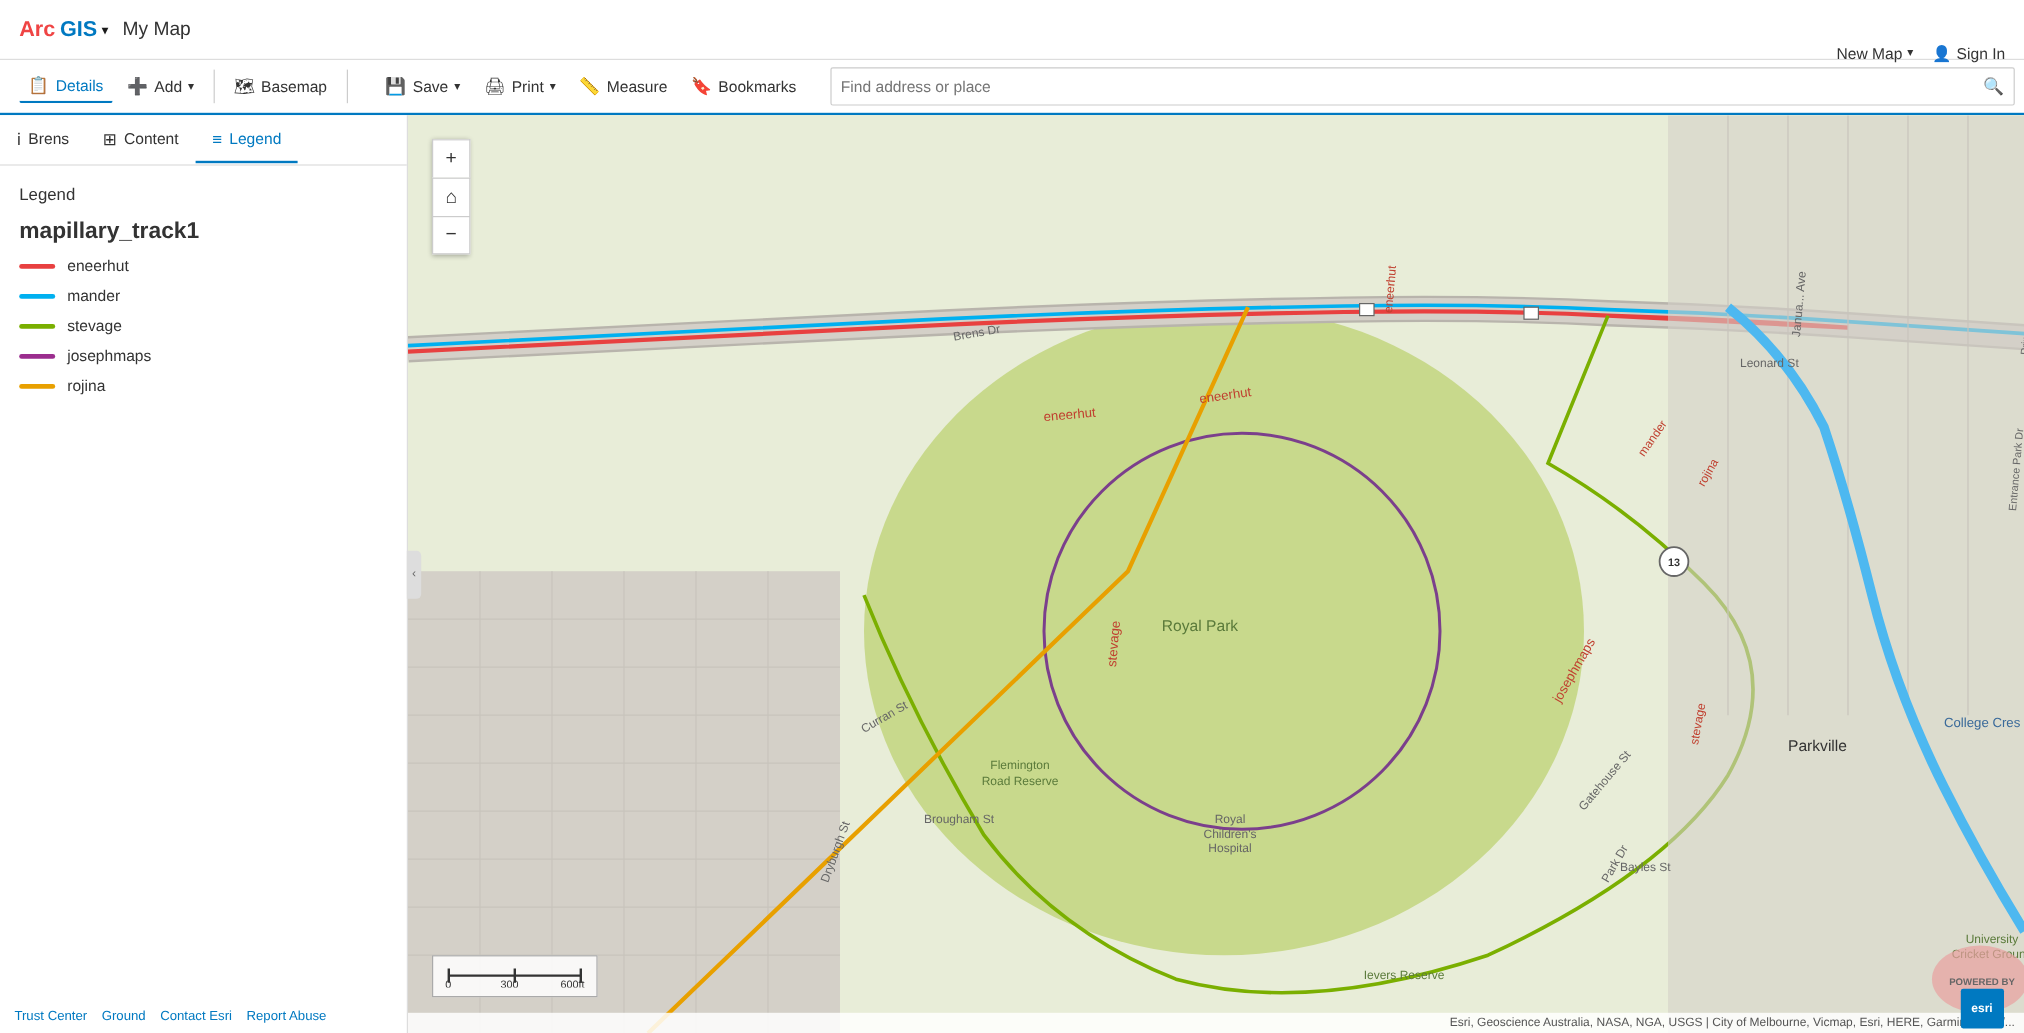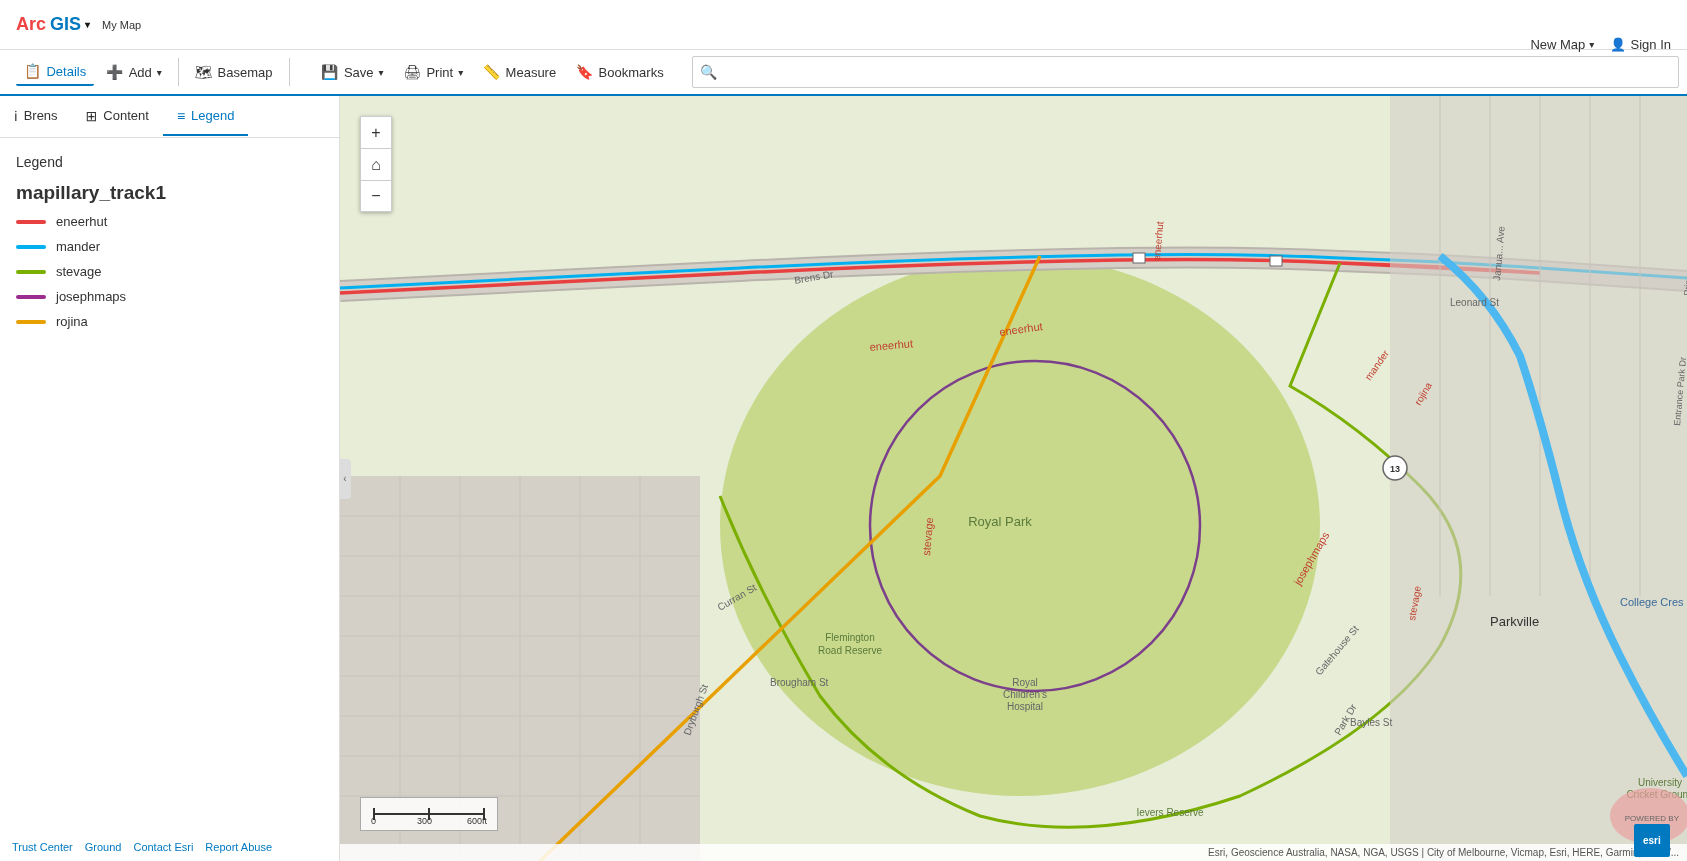--- a/index.html
+++ b/index.html
@@ -8,21 +8,21 @@
     
     #top-nav {
       display: flex; align-items: center; justify-content: space-between;
       height: 50px; background: #fff; border-bottom: 1px solid #ddd;
       padding: 0 16px;
     }
     #top-nav-left { display: flex; align-items: center; gap: 12px; }
     #arcgis-logo { display: flex; align-items: center; gap: 4px; font-weight: bold; font-size: 18px; color: #1a1a1a; }
     #arcgis-logo span.arc { color: #ef4444; }
     #arcgis-logo span.gis { color: #0079c1; }
-    #app-title { font-size: 11px; color: #333; font-weight: normal; }
+    #app-title { font-size: 16px; color: #333; font-weight: normal; }
     #top-nav-right { display: flex; align-items: center; gap: 16px; margin-top: 39px; }
     .top-nav-btn { display: flex; align-items: center; gap: 4px; color: #333; cursor: pointer; font-size: 13px; background: none; border: none; }
     .chevron { font-size: 10px; }
 
     
     #toolbar {
       display: flex; align-items: center; height: 46px;
       background: #fff; border-bottom: 2px solid #0079c1;
       padding: 0 8px; gap: 4px;
     }
@@ -124,21 +124,21 @@
     #esri-logo {
       position: absolute; bottom: 4px; right: 8px;
       display: flex; flex-direction: column; align-items: center;
       font-size: 8px; color: #666;
     }
     .esri-box {
       width: 36px; height: 33px; background: #0079c1; border-radius: 2px;
       display: flex; align-items: center; justify-content: center;
       color: #fff; font-size: 10px; font-weight: bold;
     }
-    .powered-by { font-size: 8px; color: #666; margin-bottom: 1px; }
+    .powered-by { font-size: 8px; color: #666; margin-bottom: 1px; font-weight: bold; }
   </style>
 </head>
 <body>
 
 <div id="top-nav">
   <div id="top-nav-left">
     <div id="arcgis-logo">
       <span class="arc">Arc</span>
         <span class="gis">GIS</span>
       <span class="chevron">▾</span>
@@ -189,20 +189,21 @@
     <button class="toolbar-btn">
       <span class="toolbar-icon">📏</span>
       <span>Measure</span>
     </button>
     <button class="toolbar-btn">
       <span class="toolbar-icon">🔖</span>
       <span>Bookmarks</span>
     </button>
   </div>
   <div id="search-box">
+    <input id="search-input" type="text" placeholder="Find address or place" style="">
     <button id="search-btn">🔍</button>
   </div>
 </div>
 
 <div id="main">
 
   <div id="sidebar">
     <div id="sidebar-tabs">
       <button class="sidebar-tab">
         <span class="tab-icon">ℹ</span>

